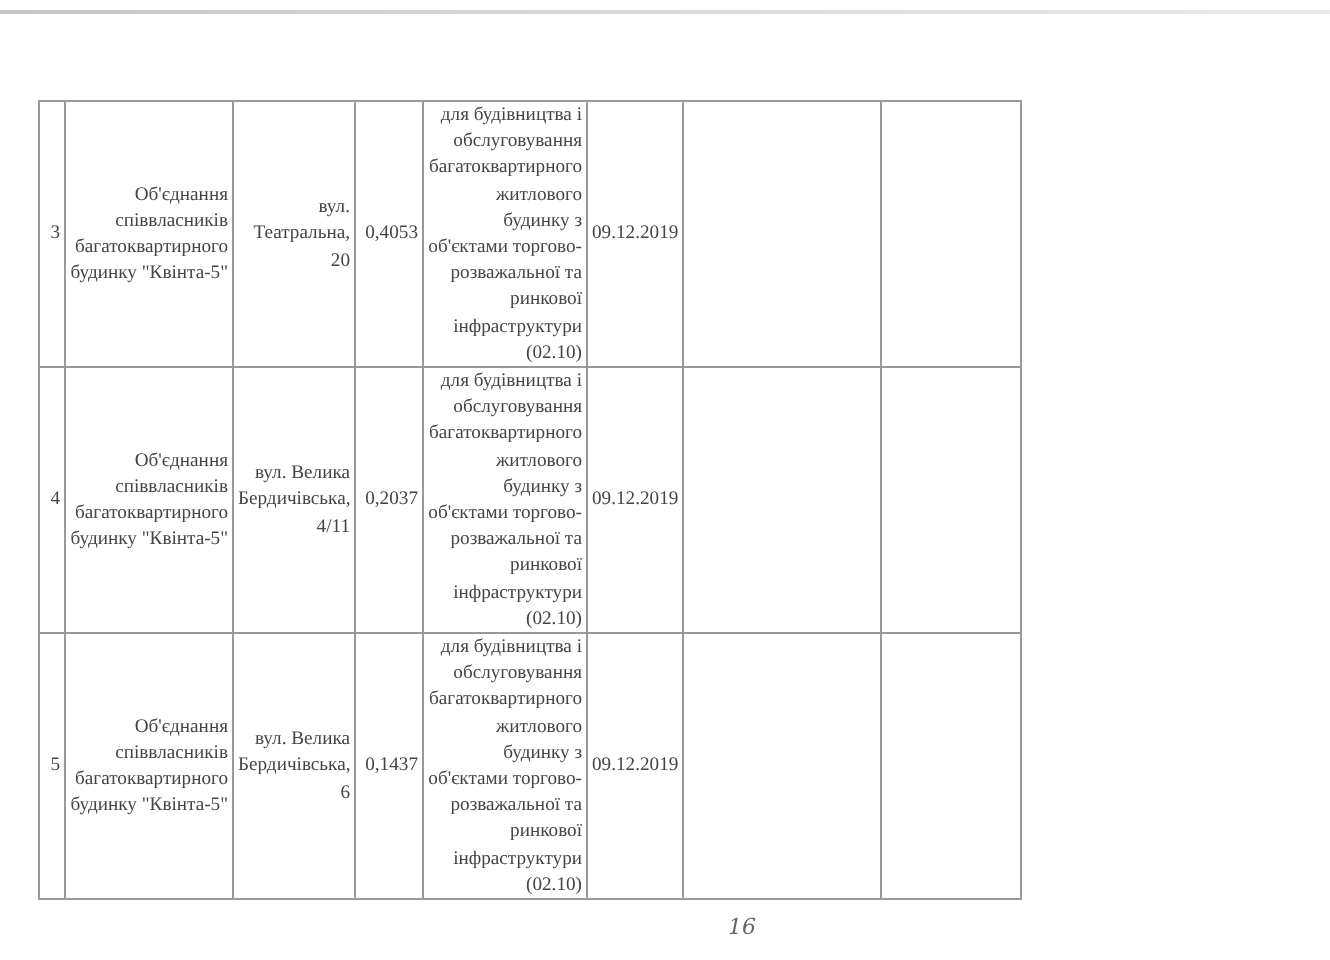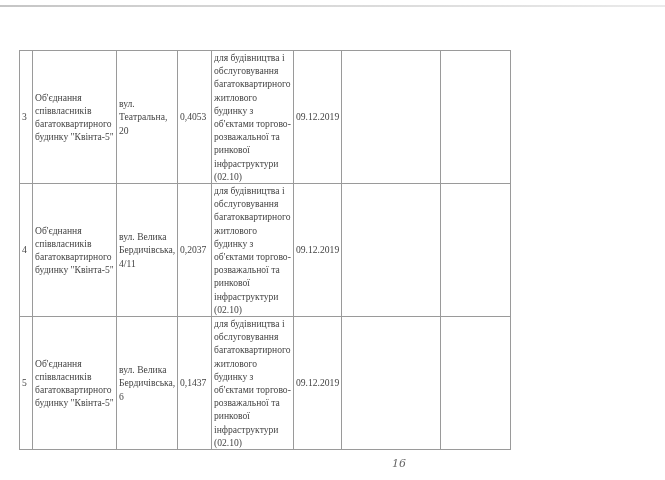--- a/index.html
+++ b/index.html
@@ -12,32 +12,32 @@
     background:linear-gradient(90deg,#bbb 0,#ccc 30%,#d6d6d6 60%,#e6e6e6 100%);
     opacity:0.85;
   }
   table.doc {
     position:absolute; left:19px; top:50px;
     border-collapse:collapse; table-layout:fixed;
     width:491px;
   }
   table.doc td {
     border:1px solid #9a9a9a;
-    text-align:left; vertical-align:middle;
+    text-align:right; vertical-align:middle;
     font-size:9.6px; line-height:13.2px; padding:0 2px;
     color:#444;
     font-family:Liberation Serif, serif;
   }
   table.doc tr { height:133px; }
   table.doc tr.r1 { height:133px; }
   table.doc tr.r2 { height:130px; }
   table.doc tr.r3 { height:132px; }
   .pre { white-space:pre-line; }
   .page-num {
-    position:absolute; left:392px; top:457px; font-size:11px; font-style:italic;
+    position:absolute; left:364px; top:457px; font-size:11px; font-style:italic;
     color:#666; font-family:"DejaVu Serif", serif;
   }
 </style>
 </head>
 <body>
 
 <div class="scan-line"></div>
 
 <table class="doc">
   <colgroup>

